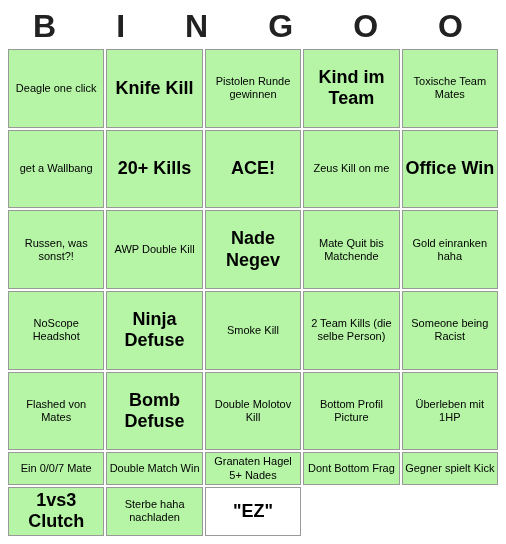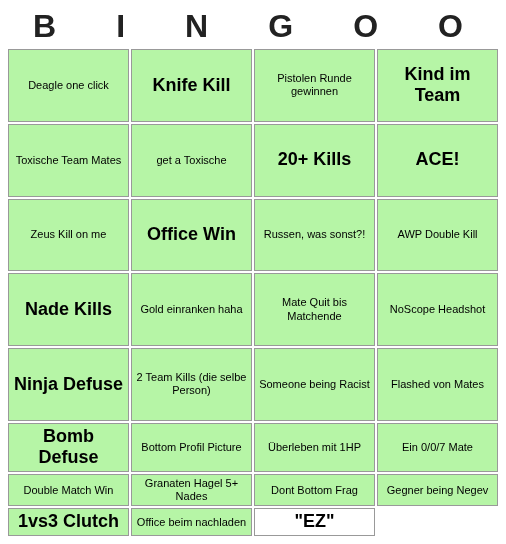--- a/index.html
+++ b/index.html
@@ -18,21 +18,21 @@
       width: 100%;
       justify-content: space-around;
       font-size: 32px;
       font-weight: bold;
       letter-spacing: 10px;
       margin-bottom: 4px;
       color: #222;
     }
     .bingo-grid {
       display: grid;
-      grid-template-columns: repeat(4, 1fr);
+      grid-template-columns: repeat(5, 1fr);
       grid-template-rows: repeat(5, 1fr);
       width: 100%;
       flex: 1;
       gap: 2px;
       border-radius: 25px;
     }
     .cell {
       border: 1px solid #999;
       display: flex;
       align-items: center;
@@ -77,90 +77,96 @@
     <div class="cell">
       <span>Pistolen Runde gewinnen</span>
     </div>
     <div class="cell medium-text">
       <span>Kind im Team</span>
     </div>
     <div class="cell">
       <span>Toxische Team Mates</span>
     </div>
     <div class="cell">
-      <span>get a Toxische</span>
+      <span>get a Wallbang</span>
     </div>
     <div class="cell large-text">
       <span>20+ Kills</span>
     </div>
     <div class="cell large-text">
       <span>ACE!</span>
     </div>
     <div class="cell">
       <span>Zeus Kill on me</span>
     </div>
     <div class="cell medium-text">
       <span>Office Win</span>
     </div>
     <div class="cell">
       <span>Russen, was sonst?!</span>
     </div>
     <div class="cell">
       <span>AWP Double Kill</span>
     </div>
     <div class="cell large-text">
-      <span>Nade Kills</span>
+      <span>Nade Negev</span>
+    </div>
+    <div class="cell">
+      <span>Mate Quit bis Matchende</span>
     </div>
     <div class="cell">
       <span>Gold einranken haha</span>
-    </div>
-    <div class="cell">
-      <span>Mate Quit bis Matchende</span>
     </div>
     <div class="cell">
       <span>NoScope Headshot</span>
     </div>
     <div class="cell medium-text">
       <span>Ninja Defuse</span>
+    </div>
+    <div class="cell">
+      <span>Smoke Kill</span>
     </div>
     <div class="cell">
       <span>2 Team Kills (die selbe Person)</span>
     </div>
     <div class="cell">
       <span>Someone being Racist</span>
     </div>
     <div class="cell">
       <span>Flashed von Mates</span>
     </div>
     <div class="cell medium-text">
       <span>Bomb Defuse</span>
+    </div>
+    <div class="cell">
+      <span>Double Molotov Kill</span>
     </div>
     <div class="cell">
       <span>Bottom Profil Picture</span>
     </div>
     <div class="cell">
       <span>Überleben mit 1HP</span>
     </div>
     <div class="cell">
       <span>Ein 0/0/7 Mate</span>
     </div>
     <div class="cell">
       <span>Double Match Win</span>
     </div>
     <div class="cell">
       <span>Granaten Hagel 5+ Nades</span>
     </div>
     <div class="cell">
       <span>Dont Bottom Frag</span>
     </div>
     <div class="cell">
-      <span>Gegner being Negev</span>
+      <span>Gegner spielt Kick</span>
     </div>
     <div class="cell large-text">
       <span>1vs3 Clutch</span>
     </div>
     <div class="cell">
-      <span>Office beim nachladen</span>
+      <span>Sterbe haha nachladen</span>
     </div>
     <div class="cell white large-text">
       <span>"EZ"</span>
     </div>
   </div>
 
 </body></html>

